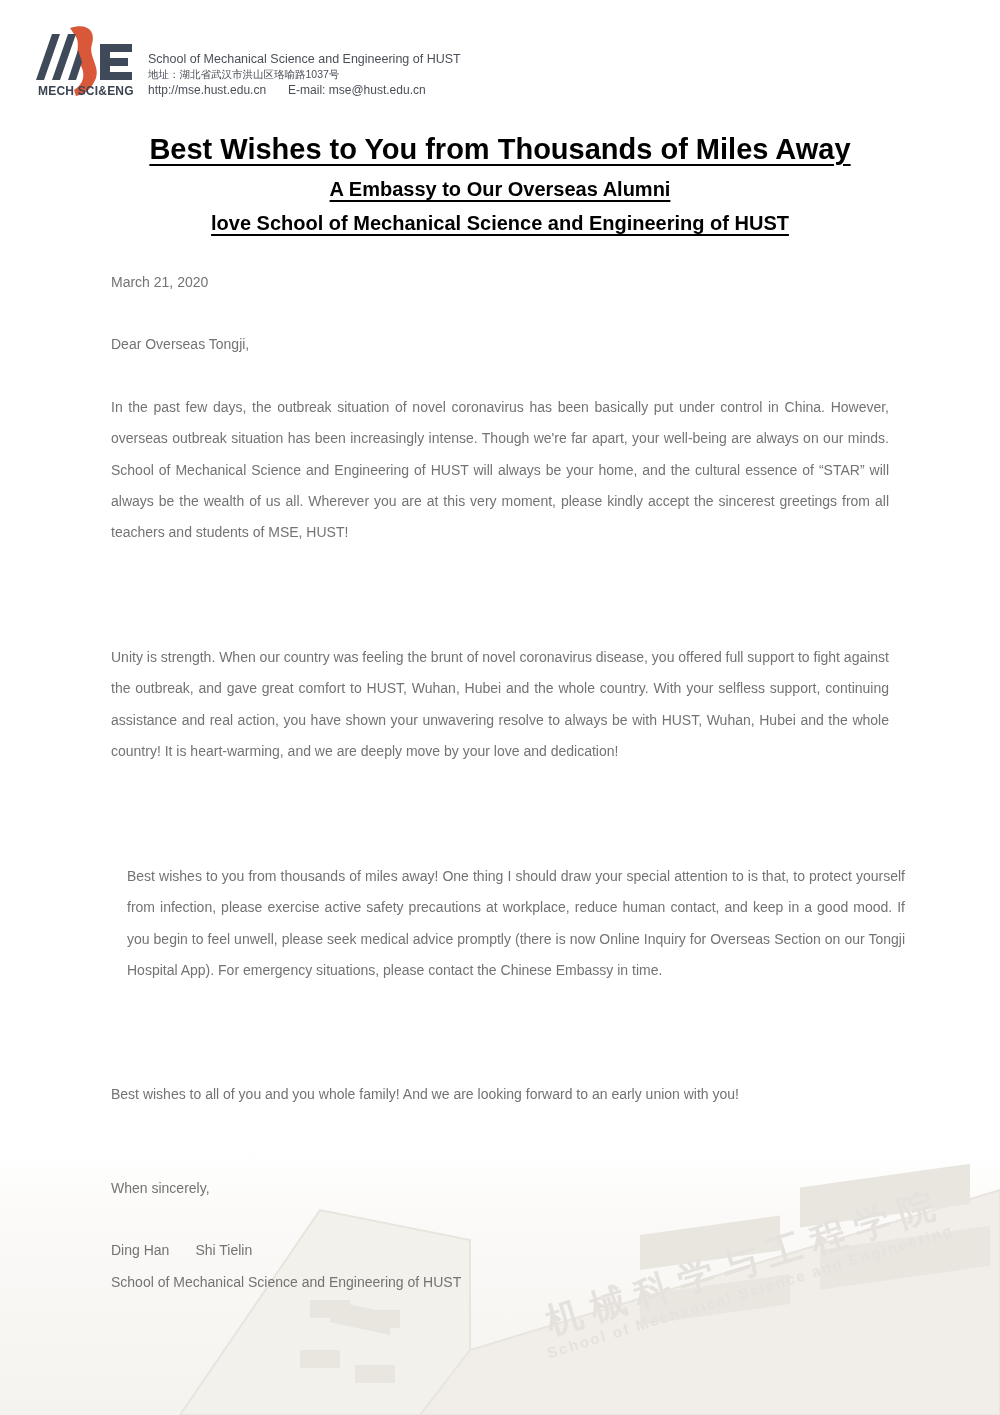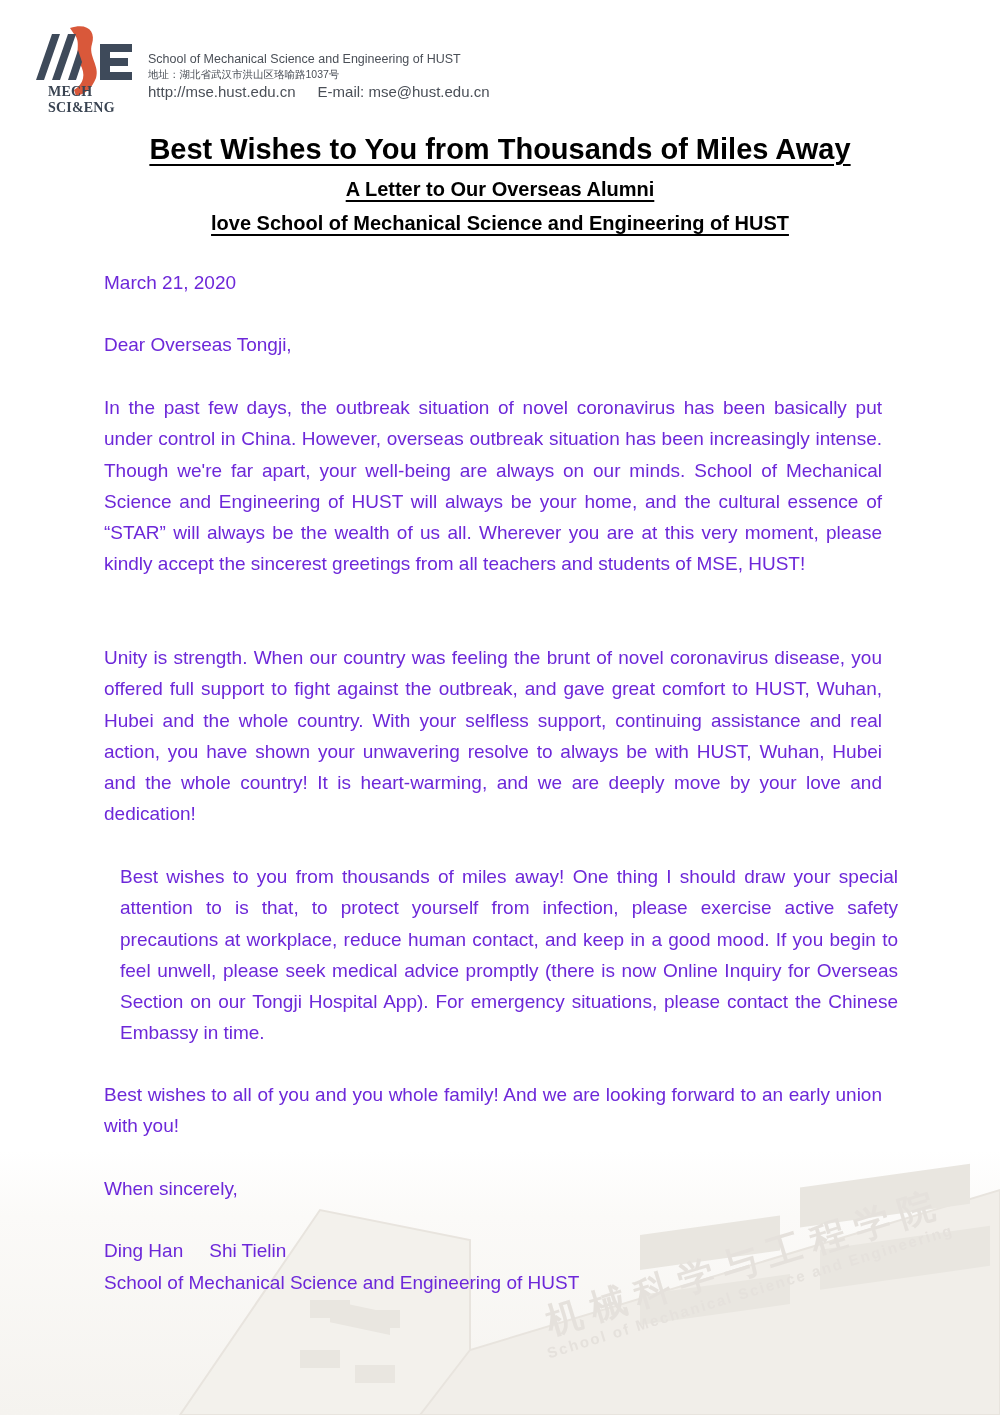--- a/index.html
+++ b/index.html
@@ -25,54 +25,54 @@
     .watermark-en {
       position: absolute; left: 545px; top: 1345px; font-size: 15px; font-weight: bold;
       color: #e5e1dc; transform: rotate(-17deg); transform-origin: left top;
       letter-spacing: 2px; z-index: 1; white-space: nowrap;
     }
     .page { position: relative; z-index: 2; }
 
     .header { position: absolute; left: 30px; top: 22px; width: 480px; height: 80px; }
     .logo { position: absolute; left: 0; top: 0; width: 105px; height: 75px; }
     .logo-caption {
-      position: absolute; left: 18px; top: 62px; font-family: Liberation Serif, serif;
-      font-size: 14px; font-weight: bold; color: #3a4452; letter-spacing: 0.2px;
+      position: absolute; left: 8px; top: 62px; font-family: Liberation Sans, sans-serif;
+      font-size: 12px; font-weight: bold; color: #3a4452; letter-spacing: 0.2px;
     }
     .school-cn {
       position: absolute; left: 118px; top: 4px; font-size: 22px; font-weight: bold;
       color: #4a4f57; letter-spacing: 0.5px; white-space: nowrap;
     }
     .school-en {
       position: absolute; left: 118px; top: 30px; font-size: 12.5px; color: #4a4f57; white-space: nowrap;
     }
     .address {
       position: absolute; left: 118px; top: 46px; font-size: 10.5px; color: #4a4f57; white-space: nowrap;
     }
     .contact {
-      position: absolute; left: 118px; top: 61px; font-size: 15px; color: #4a4f57; white-space: nowrap; text-align: center;
+      position: absolute; left: 118px; top: 61px; font-size: 12px; color: #4a4f57; white-space: nowrap; text-align: center;
     }
     .contact span + span { margin-left: 22px; }
 
     .title {
       position: absolute; left: 0; width: 1000px; top: 133px; text-align: center;
       font-size: 29px; font-weight: bold; color: #000;
     }
     .title span { text-decoration: underline; text-decoration-thickness: 2px; text-underline-offset: 5px; }
     .subtitle {
       position: absolute; left: 0; width: 1000px; text-align: center;
       font-size: 20px; font-weight: bold; color: #000;
     }
     .subtitle span { text-decoration: underline; text-decoration-thickness: 2px; text-underline-offset: 4px; }
     .sub1 { top: 178px; }
     .sub2 { top: 212px; }
 
     .body-text {
-      position: absolute; left: 104px; width: 778px; font-size: 19px;
-      line-height: 31.3px; color: #6d28d9;
+      position: absolute; left: 111px; width: 778px; font-size: 14px;
+      line-height: 31.3px; color: #737373;
     }
     .justify { text-align: justify; }
     .date { top: 267px; }
     .salutation { top: 329px; }
     .p1 { top: 392px; }
     .p2 { top: 642px; }
     .p3 { top: 861px; margin-left: 16px; }
     .p4 { top: 1079px; }
     .closing { top: 1173px; }
     .sig-names { top: 1235px; }
@@ -119,21 +119,21 @@
       <div class="logo-caption">MECH SCI&amp;ENG</div>
     </div>
     <div class="school-en">School of Mechanical Science and Engineering of HUST</div>
     <div class="address">地址：湖北省武汉市洪山区珞喻路1037号</div>
     <div class="contact">
       <span>http://mse.hust.edu.cn</span><span>E-mail: mse@hust.edu.cn</span>
     </div>
   </div>
 
   <div class="title"><span>Best Wishes to You from Thousands of Miles Away</span></div>
-  <div class="subtitle sub1"><span>A Letter to Our Overseas Alumni</span></div>
+  <div class="subtitle sub1"><span>A Embassy to Our Overseas Alumni</span></div>
   <div class="subtitle sub2"><span>love School of Mechanical Science and Engineering of HUST</span></div>
 
   <div class="body-text date">March 21, 2020</div>
   <div class="body-text salutation">Dear Overseas Tongji,</div>
   <div class="body-text justify p1">In the past few days, the outbreak situation of novel coronavirus has been basically put under control in China. However, overseas outbreak situation has been increasingly intense. Though we're far apart, your well-being are always on our minds. School of Mechanical Science and Engineering of HUST will always be your home, and the cultural essence of “STAR” will always be the wealth of us all. Wherever you are at this very moment, please kindly accept the sincerest greetings from all teachers and students of MSE, HUST!</div>
   <div class="body-text justify p2">Unity is strength. When our country was feeling the brunt of novel coronavirus disease, you offered full support to fight against the outbreak, and gave great comfort to HUST, Wuhan, Hubei and the whole country. With your selfless support, continuing assistance and real action, you have shown your unwavering resolve to always be with HUST, Wuhan, Hubei and the whole country! It is heart-warming, and we are deeply move by your love and dedication!</div>
   <div class="body-text justify p3">Best wishes to you from thousands of miles away! One thing I should draw your special attention to is that, to protect yourself from infection, please exercise active safety precautions at workplace, reduce human contact, and keep in a good mood. If you begin to feel unwell, please seek medical advice promptly (there is now Online Inquiry for Overseas Section on our Tongji Hospital App). For emergency situations, please contact the Chinese Embassy in time.</div>
   <div class="body-text justify p4">Best wishes to all of you and you whole family! And we are looking forward to an early union with you!</div>
   <div class="body-text closing">When sincerely,</div>
   <div class="body-text sig-names">

